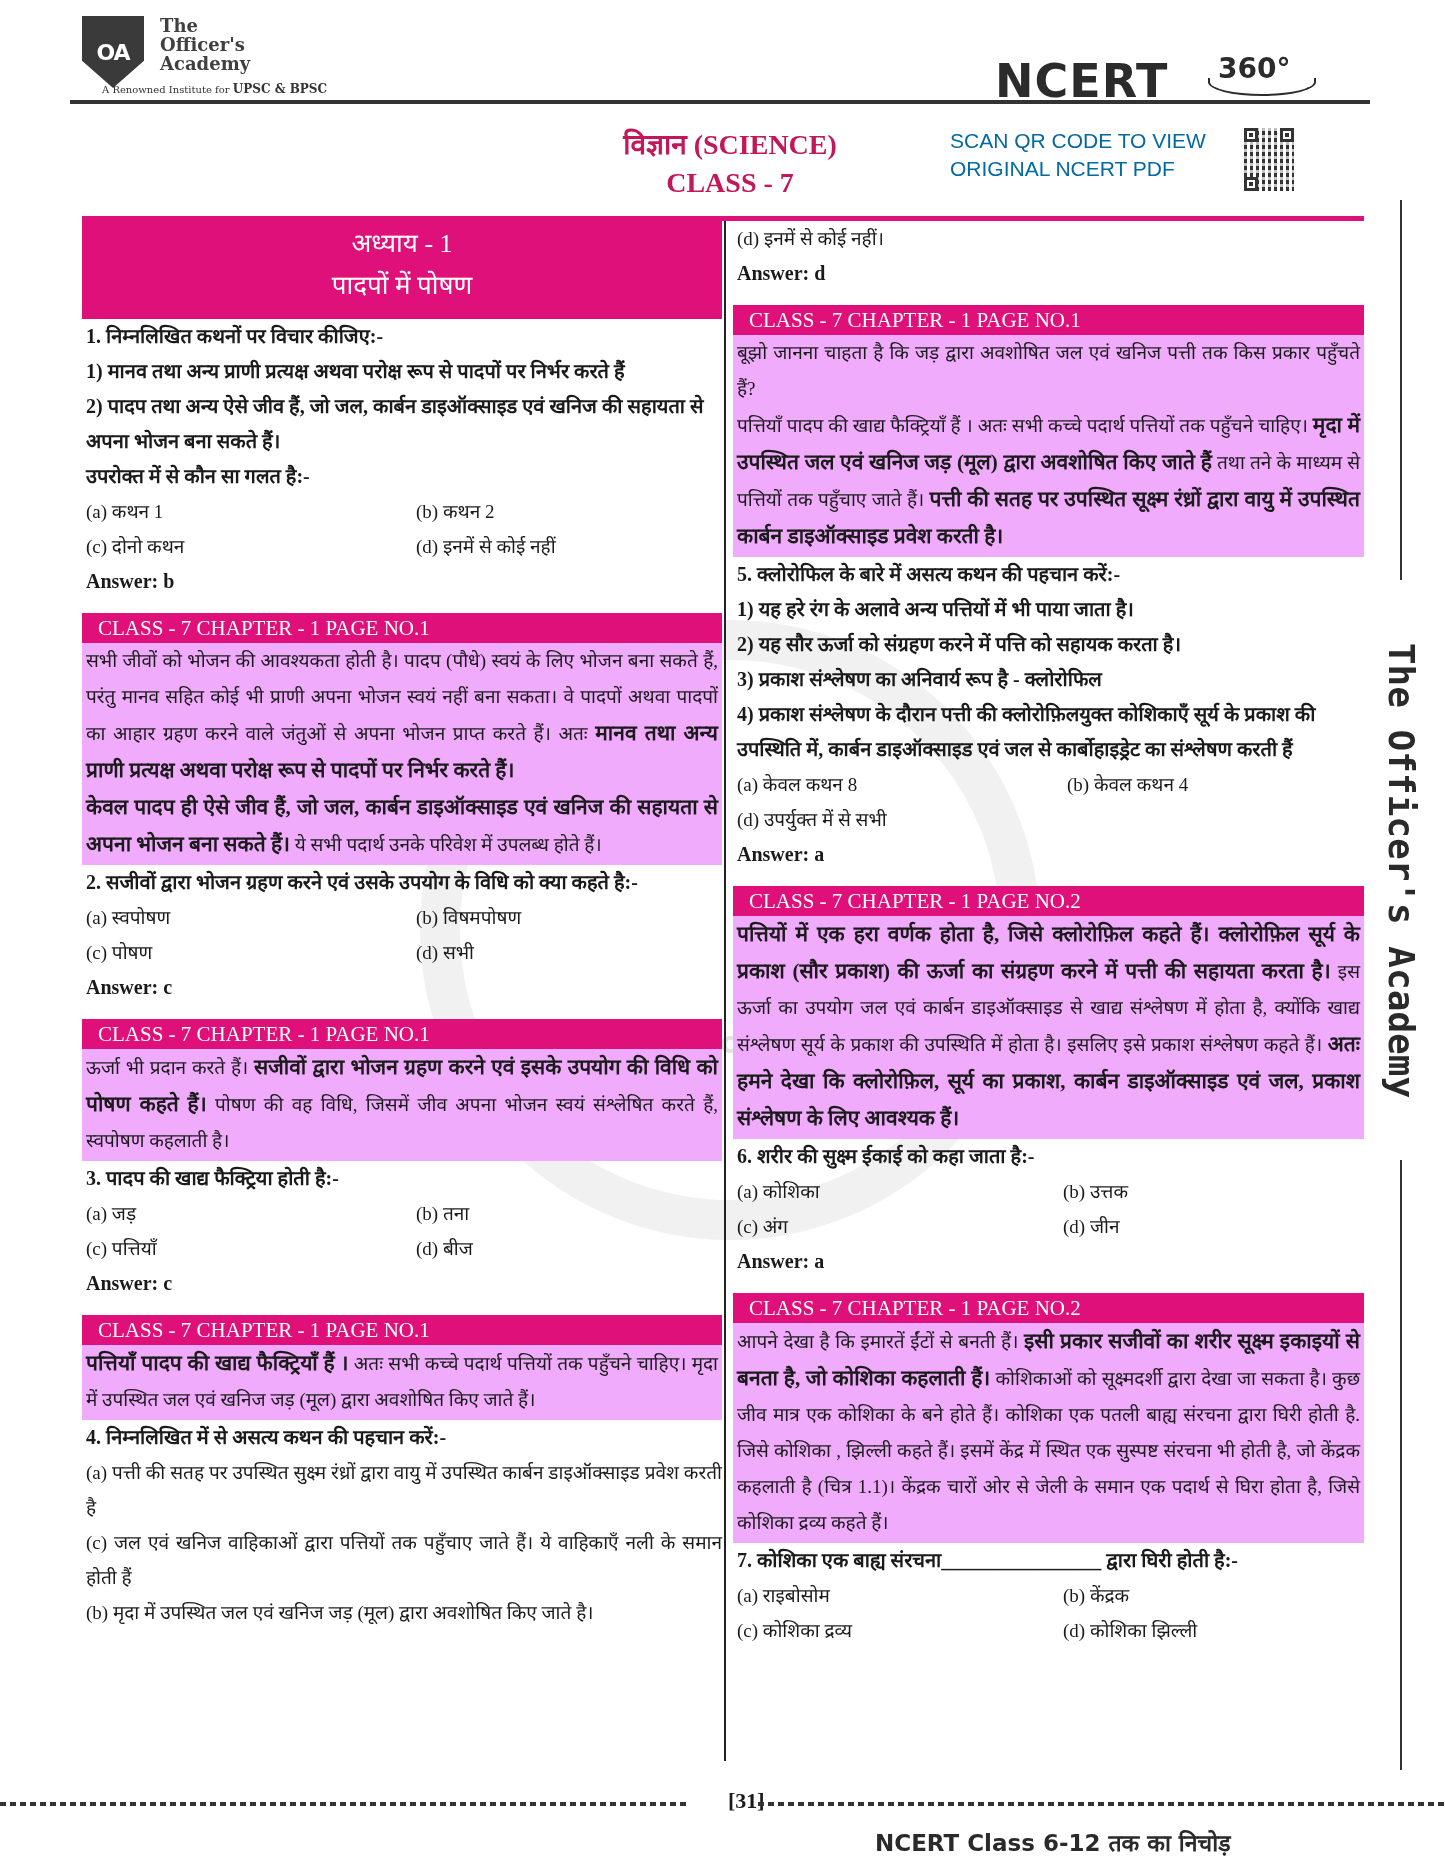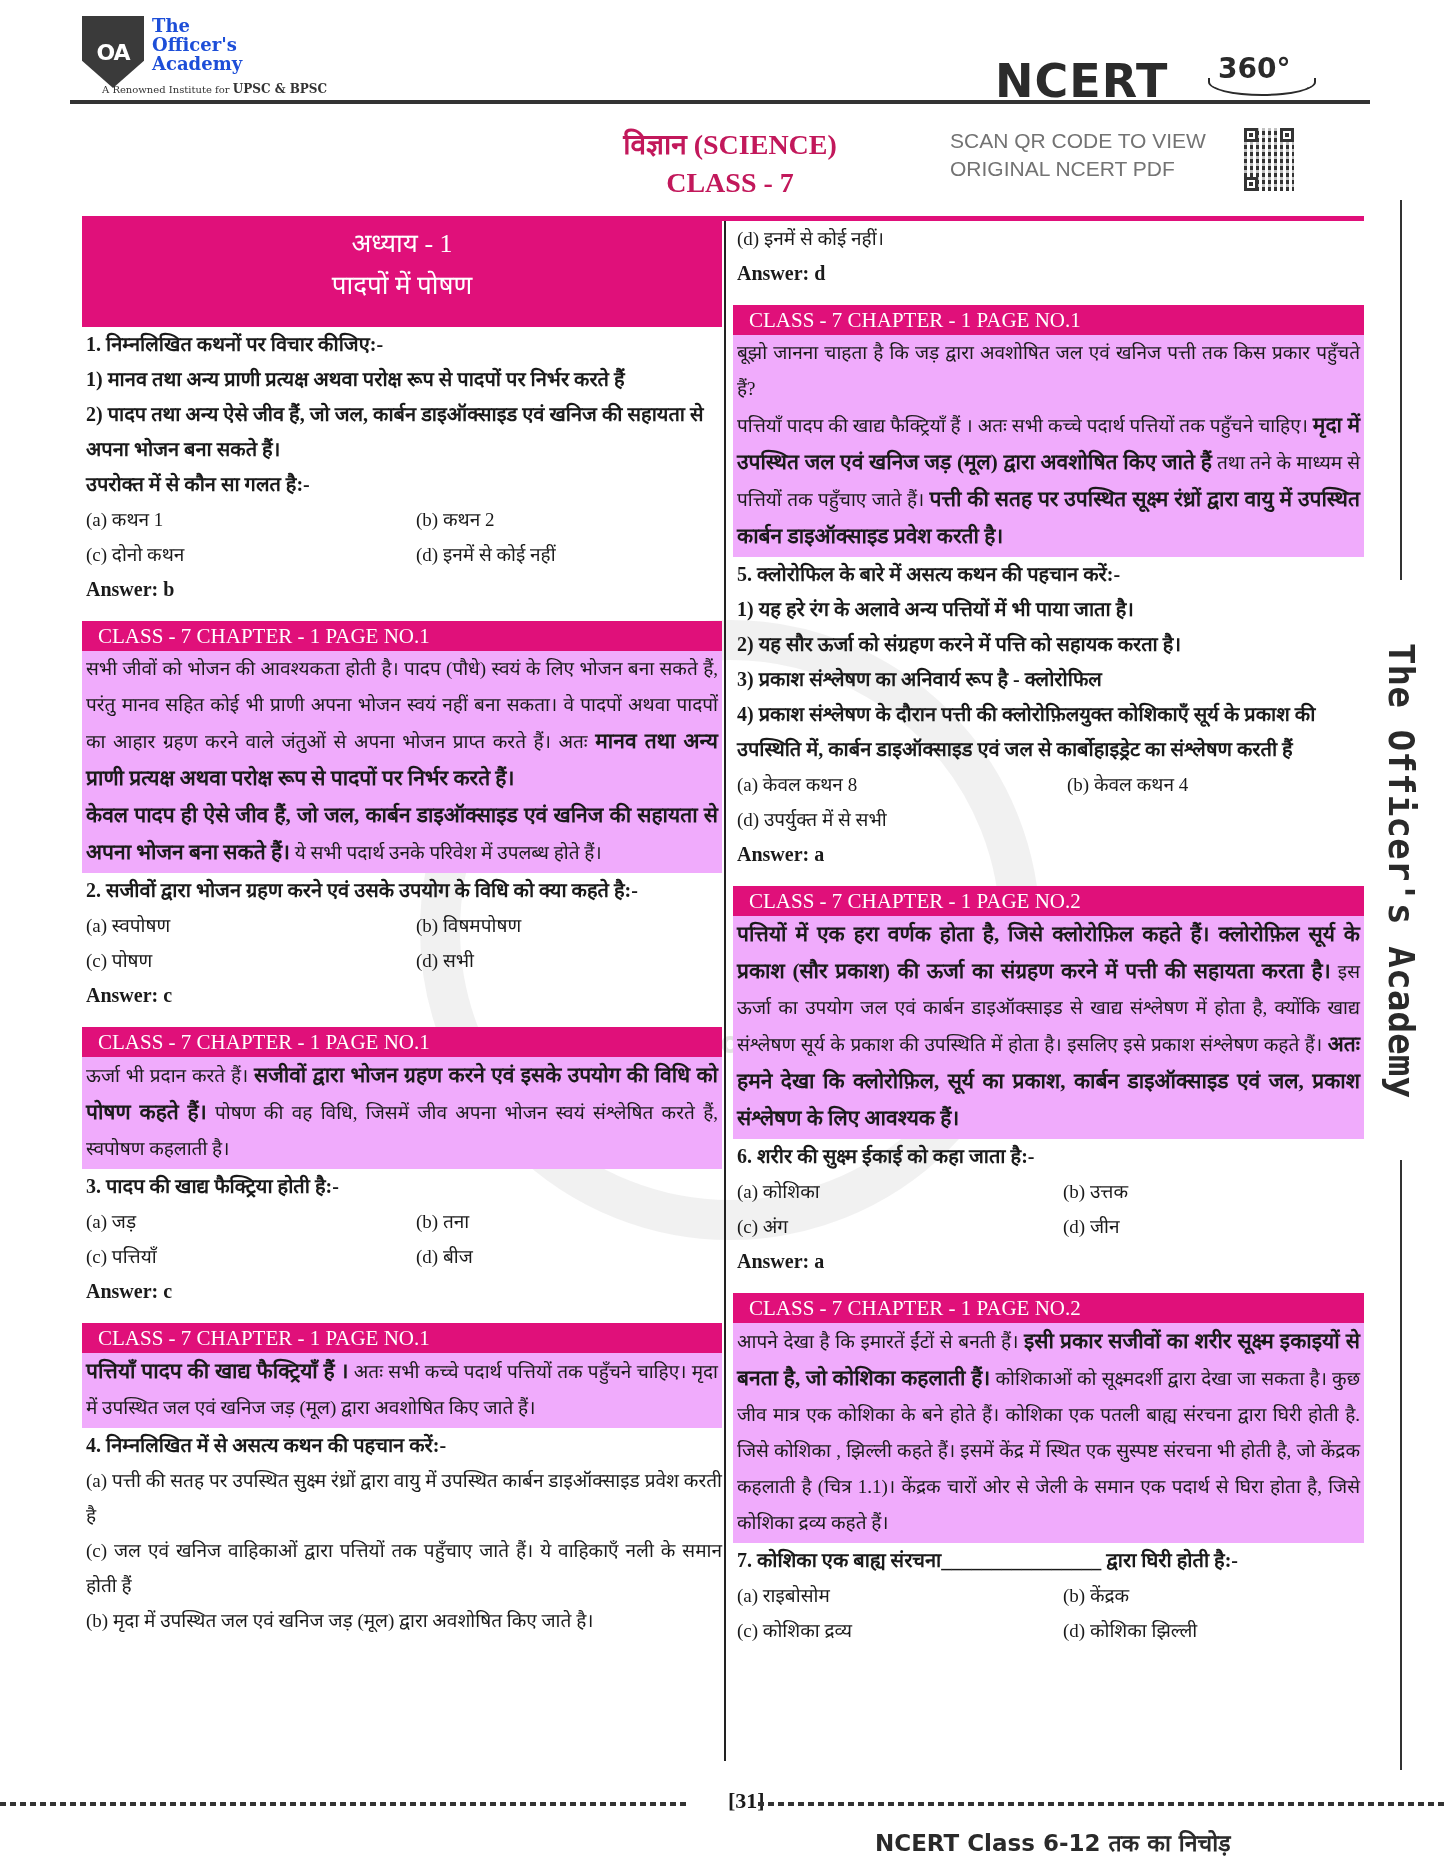--- a/index.html
+++ b/index.html
@@ -2,46 +2,46 @@
 <html><head>
 <meta charset="utf-8">
 <style>
   * { box-sizing: border-box; margin: 0; padding: 0; }
   html, body { width: 1445px; height: 1870px; background: #ffffff; overflow: hidden; }
   body { position: relative; font-family: "Liberation Serif", "DejaVu Serif", serif; color: #1a1a1a; }
 
   
   .logo { position: absolute; left: 82px; top: 16px; display: flex; align-items: flex-start; }
   .shield { width: 62px; height: 72px; background: #3a3a3a; clip-path: polygon(0 0, 100% 0, 100% 62%, 50% 100%, 0 62%); display: flex; align-items: center; justify-content: center; color: #fff; font-family: "DejaVu Sans", sans-serif; font-weight: bold; font-size: 22px; letter-spacing: -1px; }
-  .logo-text { margin-left: 8px; font-family: "DejaVu Serif", serif; font-size: 18px; line-height: 19px; color: #1d4ed8; font-weight: bold; }
+  .logo-text { margin-left: 16px; font-family: "DejaVu Serif", serif; font-size: 18px; line-height: 19px; color: #404040; font-weight: bold; }
   .logo-tag { position: absolute; left: 102px; top: 82px; font-size: 10px; color: #333; white-space: nowrap; font-family: "DejaVu Serif", serif; }
   .logo-tag b { font-size: 12px; }
   .header-rule { position: absolute; left: 70px; top: 100px; width: 1300px; height: 4px; background: #333; }
   .ncert { position: absolute; left: 995px; top: 54px; font-family: "DejaVu Sans", sans-serif; font-weight: bold; font-size: 46px; color: #2b2b2b; letter-spacing: 1px; }
   .ncert-360 { position: absolute; left: 1218px; top: 52px; font-family: "DejaVu Sans", sans-serif; font-weight: bold; font-size: 28px; color: #2b2b2b; }
   .ncert-360-arc { position: absolute; left: 1208px; top: 78px; width: 108px; height: 18px; border: 2px solid #2b2b2b; border-top: none; border-radius: 0 0 54px 54px / 0 0 14px 14px; }
 
   .subject { position: absolute; left: 590px; top: 126px; width: 280px; text-align: center; color: #c2185b; font-weight: bold; font-size: 28px; line-height: 38px; }
-  .scan { position: absolute; left: 950px; top: 127px; color: #737373; font-family: "Liberation Sans", sans-serif; font-size: 21px; line-height: 28px; }
+  .scan { position: absolute; left: 950px; top: 127px; color: #0369a1; font-family: "Liberation Sans", sans-serif; font-size: 21px; line-height: 28px; }
   .qr { position: absolute; left: 1244px; top: 128px; width: 50px; height: 63px; background:
         repeating-linear-gradient(90deg, #111 0 3px, #fff 3px 6px),
         #111; opacity: .85; }
   .qr::before { content:""; position:absolute; inset:0; background: repeating-linear-gradient(0deg, transparent 0 4px, rgba(255,255,255,.7) 4px 7px); }
   .qr .f { position:absolute; width:14px; height:14px; border:3px solid #111; background:#fff; }
   .qr .f::after { content:""; position:absolute; left:2px; top:2px; width:4px; height:4px; background:#111; }
 
   .top-bar { position: absolute; left: 82px; top: 216px; width: 1282px; height: 5px; background: #e0107a; }
 
   
   .col { position: absolute; top: 221px; width: 640px; }
   .col-left { left: 82px; }
   .col-right { left: 733px; width: 631px; }
   .divider { position: absolute; left: 724px; top: 221px; width: 2px; height: 1540px; background: #222; }
 
-  .chapter-head { background: #e0107a; color: #fff; text-align: center; font-size: 26px; line-height: 42px; padding: 2px 0 20px; }
+  .chapter-head { background: #e0107a; color: #fff; text-align: center; font-size: 26px; line-height: 42px; padding: 2px 0 12px; }
   .q { font-weight: bold; font-size: 20px; line-height: 35px; padding-left: 4px; }
   .opts { display: grid; grid-template-columns: 330px 1fr; font-size: 19px; line-height: 35px; padding-left: 4px; }
   .ans { font-weight: bold; font-size: 20px; line-height: 35px; padding-left: 4px; }
   .ref-head { background: #e0107a; color: #fff; font-size: 21px; line-height: 30px; padding-left: 16px; margin-top: 14px; }
   .ref-body { background: #f0abfc; font-size: 19px; line-height: 36px; padding: 0 4px 2px; text-align: justify; }
   .ref-body b { font-size: 21px; }
   .plain { font-size: 19px; line-height: 35px; padding-left: 4px; text-align: justify; }
 
   
   .watermark { position: absolute; left: 420px; top: 620px; width: 620px; height: 620px; border-radius: 50%; border: 40px solid rgba(180,180,180,.18); pointer-events: none; }

